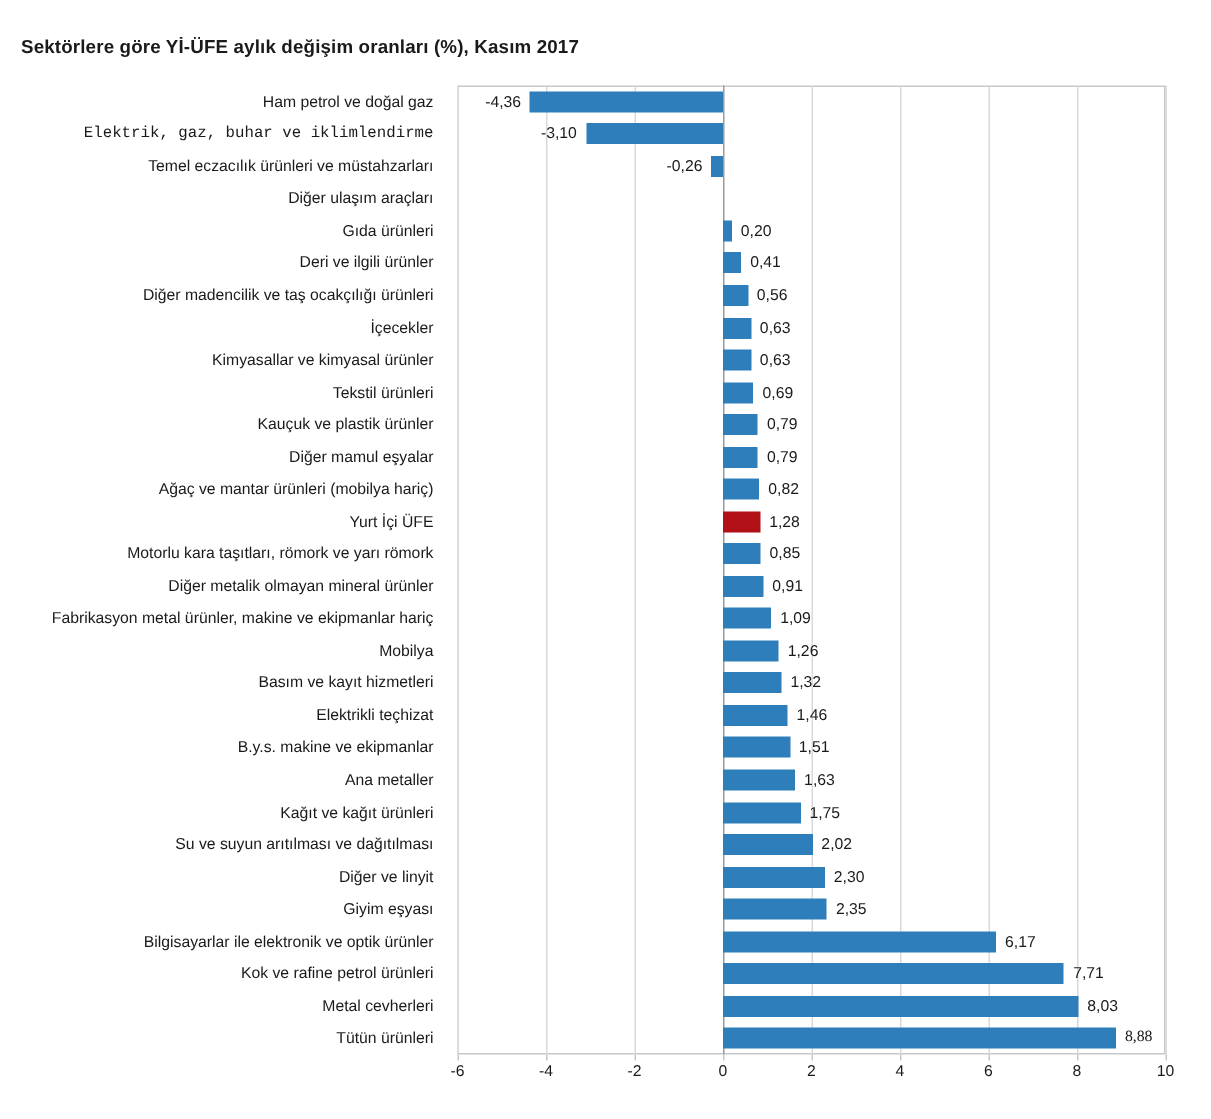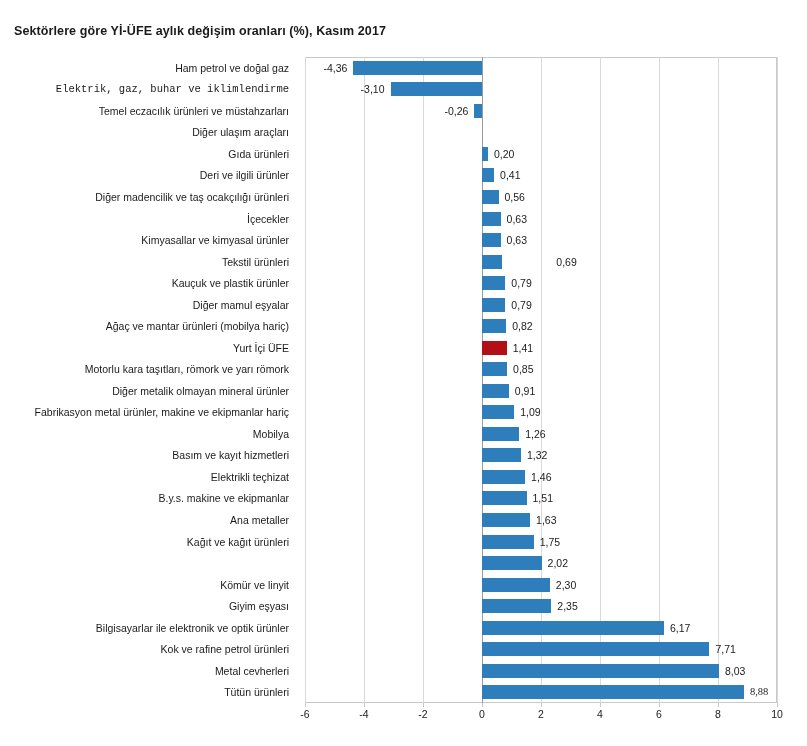--- a/index.html
+++ b/index.html
@@ -144,21 +144,22 @@
       <div class="cat-label" style="top: 280.7px; right: 8px;">Yurt İçi ÜFE</div>
       <div class="cat-label" style="top: 302.233px; right: 8px;">Motorlu kara taşıtları, römork ve yarı römork</div>
       <div class="cat-label" style="top: 323.767px; right: 8px;">Diğer metalik olmayan mineral ürünler</div>
       <div class="cat-label" style="top: 345.3px; right: 8px;">Fabrikasyon metal ürünler, makine ve ekipmanlar hariç</div>
       <div class="cat-label" style="top: 366.833px; right: 8px;">Mobilya</div>
       <div class="cat-label" style="top: 388.367px; right: 8px;">Basım ve kayıt hizmetleri</div>
       <div class="cat-label" style="top: 409.9px; right: 8px;">Elektrikli teçhizat</div>
       <div class="cat-label" style="top: 431.433px; right: 8px;">B.y.s. makine ve ekipmanlar</div>
       <div class="cat-label" style="top: 452.967px; right: 8px;">Ana metaller</div>
       <div class="cat-label" style="top: 474.5px; right: 8px;">Kağıt ve kağıt ürünleri</div>
-      <div class="cat-label" style="top: 517.567px; right: 8px;">Kömür ve linyit</div>
+      <div class="cat-label" style="top: 496.033px; right: 8px;">Su ve suyun arıtılması ve dağıtılması</div>
+      <div class="cat-label" style="top: 517.567px; right: 8px;">Diğer ve linyit</div>
       <div class="cat-label" style="top: 539.1px; right: 8px;">Giyim eşyası</div>
       <div class="cat-label" style="top: 560.633px; right: 8px;">Bilgisayarlar ile elektronik ve optik ürünler</div>
       <div class="cat-label" style="top: 582.167px; right: 8px;">Kok ve rafine petrol ürünleri</div>
       <div class="cat-label" style="top: 603.7px; right: 8px;">Metal cevherleri</div>
       <div class="cat-label" style="top: 625.233px; right: 8px;">Tütün ürünleri</div>
     </div>
 
   <div id="plot">
     <div id="plot-border"></div>
   <div class="gridline" style="left: 0px;"></div>
@@ -197,37 +198,37 @@
       <div class="row" style="top: 151.5px;">
         <div class="bar" style="left: 177px; width: 18.585px;"></div>
         <div class="bar-label" style="left: 201.585px;">0,63</div>
       </div>
       <div class="row" style="top: 173.033px;">
         <div class="bar" style="left: 177px; width: 18.585px;"></div>
         <div class="bar-label" style="left: 201.585px;">0,63</div>
       </div>
       <div class="row" style="top: 194.567px;">
         <div class="bar" style="left: 177px; width: 20.355px;"></div>
-        <div class="bar-label" style="left: 203.355px; margin-left: 48px;">0,69</div>
+        <div class="bar-label" style="left: 203.355px;">0,69</div>
       </div>
       <div class="row" style="top: 216.1px;">
         <div class="bar" style="left: 177px; width: 23.305px;"></div>
         <div class="bar-label" style="left: 206.305px;">0,79</div>
       </div>
       <div class="row" style="top: 237.633px;">
         <div class="bar" style="left: 177px; width: 23.305px;"></div>
         <div class="bar-label" style="left: 206.305px;">0,79</div>
       </div>
       <div class="row" style="top: 259.167px;">
         <div class="bar" style="left: 177px; width: 24.19px;"></div>
         <div class="bar-label" style="left: 207.19px;">0,82</div>
       </div>
       <div class="row" style="top: 280.7px;">
         <div class="bar highlight" style="left: 177px; width: 24.78px;"></div>
-        <div class="bar-label" style="left: 207.78px;">1,41</div>
+        <div class="bar-label" style="left: 207.78px;">1,28</div>
       </div>
       <div class="row" style="top: 302.233px;">
         <div class="bar" style="left: 177px; width: 25.075px;"></div>
         <div class="bar-label" style="left: 208.075px;">0,85</div>
       </div>
       <div class="row" style="top: 323.767px;">
         <div class="bar" style="left: 177px; width: 26.845px;"></div>
         <div class="bar-label" style="left: 209.845px;">0,91</div>
       </div>
       <div class="row" style="top: 345.3px;">

